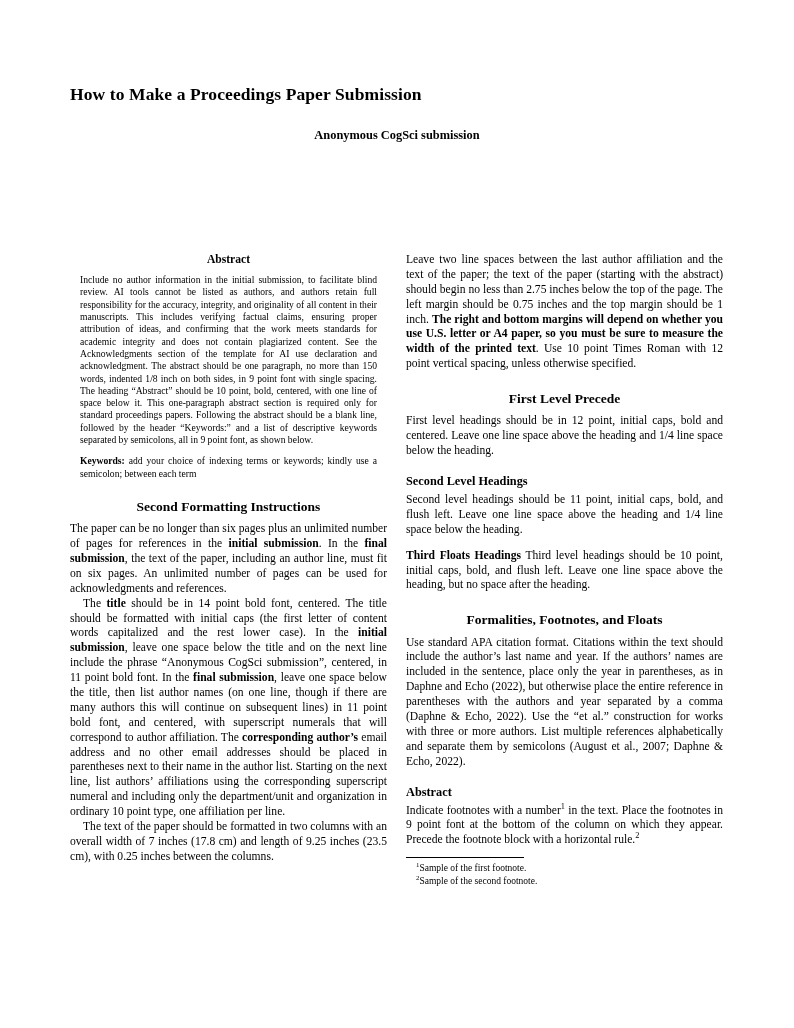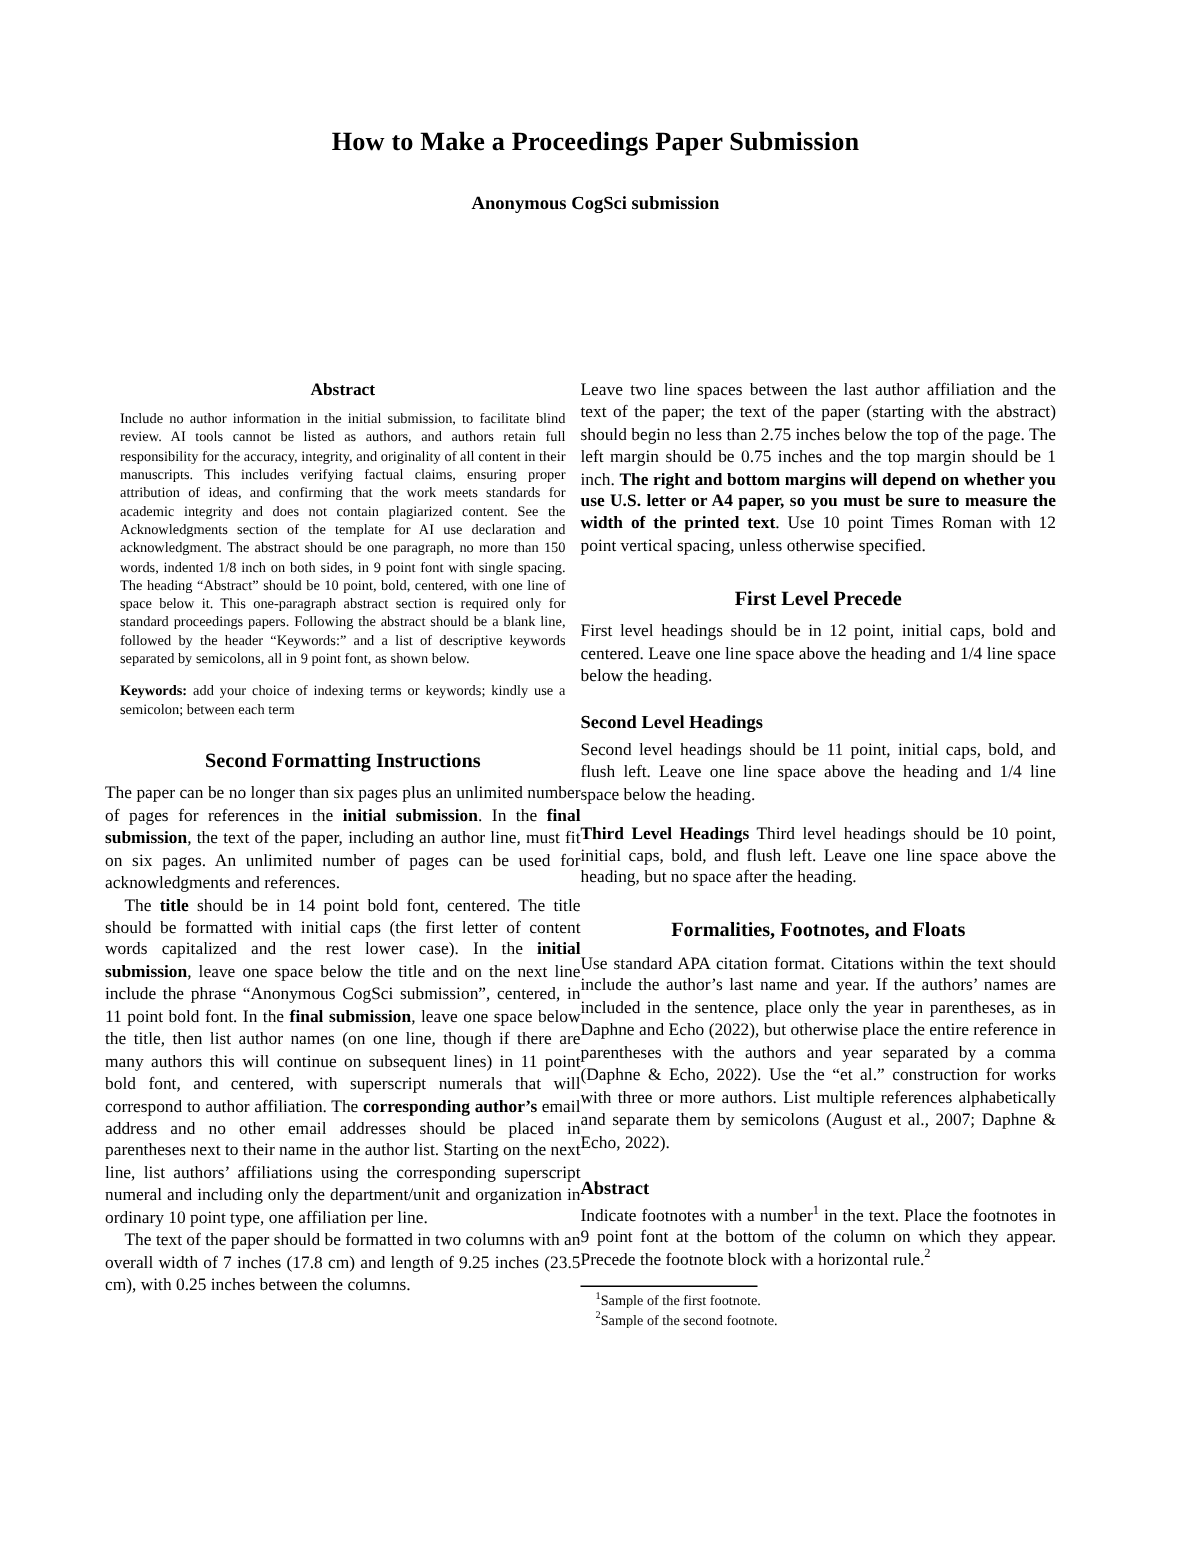--- a/index.html
+++ b/index.html
@@ -16,36 +16,36 @@
     overflow: hidden;
   }
   .page {
     width: 794px;
     height: 1028px;
     box-sizing: border-box;
     padding: 82px 70px 40px 70px;
     position: relative;
   }
   .title {
-    text-align: center;
     font-size: 17.5px;
     font-weight: bold;
     letter-spacing: 0.1px;
     margin: 0;
     padding-top: 2px;
   }
   .authors {
     text-align: center;
     font-size: 12.4px;
     font-weight: bold;
     margin: 0;
     padding-top: 23px;
   }
   .columns {
     display: flex;
+    gap: 19px;
     margin-top: 110px;
   }
   .col {
     width: 317px;
     box-sizing: border-box;
   }
   .col.left { padding-top: 0; }
   .col.right { padding-top: 0; }
 
   .abstract-head {
@@ -142,21 +142,21 @@
 
       <p class="right-first"><span>Leave two line spaces between the last author affiliation and the text of the paper; the text of the paper (starting with the abstract) should begin no less than 2.75 inches below the top of the page. The left margin should be 0.75 inches and the top margin should be 1 inch. </span><b>The right and bottom margins will depend on whether you use U.S. letter or A4 paper, so you must be sure to measure the width of the printed text</b><span>. Use 10 point Times Roman with 12 point vertical spacing, unless otherwise specified.</span></p>
 
 
       <h2 class="section">First Level Precede</h2>
       <p class="body noindent">First level headings should be in 12 point, initial caps, bold and centered. Leave one line space above the heading and 1/4 line space below the heading.</p>
 
       <h3 class="subsection">Second Level Headings</h3>
       <p class="body noindent">Second level headings should be 11 point, initial caps, bold, and flush left. Leave one line space above the heading and 1/4 line space below the heading.</p>
 
-      <p class="body noindent" style="margin-top:11px;"><b>Third Level Headings</b><span>  Third level headings should be 10 point, initial caps, bold, and flush left. Leave one line space above the heading, but no space after the heading.</span></p>
+      <p class="body noindent" style="margin-top:11px;"><b>Third Floats Headings</b><span>  Third level headings should be 10 point, initial caps, bold, and flush left. Leave one line space above the heading, but no space after the heading.</span></p>
 
       <h2 class="section">Formalities, Footnotes, and Floats</h2>
       <p class="body noindent">Use standard APA citation format. Citations within the text should include the author’s last name and year. If the authors’ names are included in the sentence, place only the year in parentheses, as in Daphne and Echo (2022), but otherwise place the entire reference in parentheses with the authors and year separated by a comma (Daphne &amp; Echo, 2022). Use the “et al.” construction for works with three or more authors. List multiple references alphabetically and separate them by semicolons (August et al., 2007; Daphne &amp; Echo, 2022).</p>
 
       <h3 class="subsection">Abstract</h3>
       <p class="body noindent"><span>Indicate footnotes with a number</span><sup>1</sup><span> in the text. Place the footnotes in 9 point font at the bottom of the column on which they appear. Precede the footnote block with a horizontal rule.</span><sup>2</sup></p>
 
       <div class="footnote-rule"></div>
       <div class="footnotes">
         <div><sup>1</sup><span>Sample of the first footnote.</span></div>

